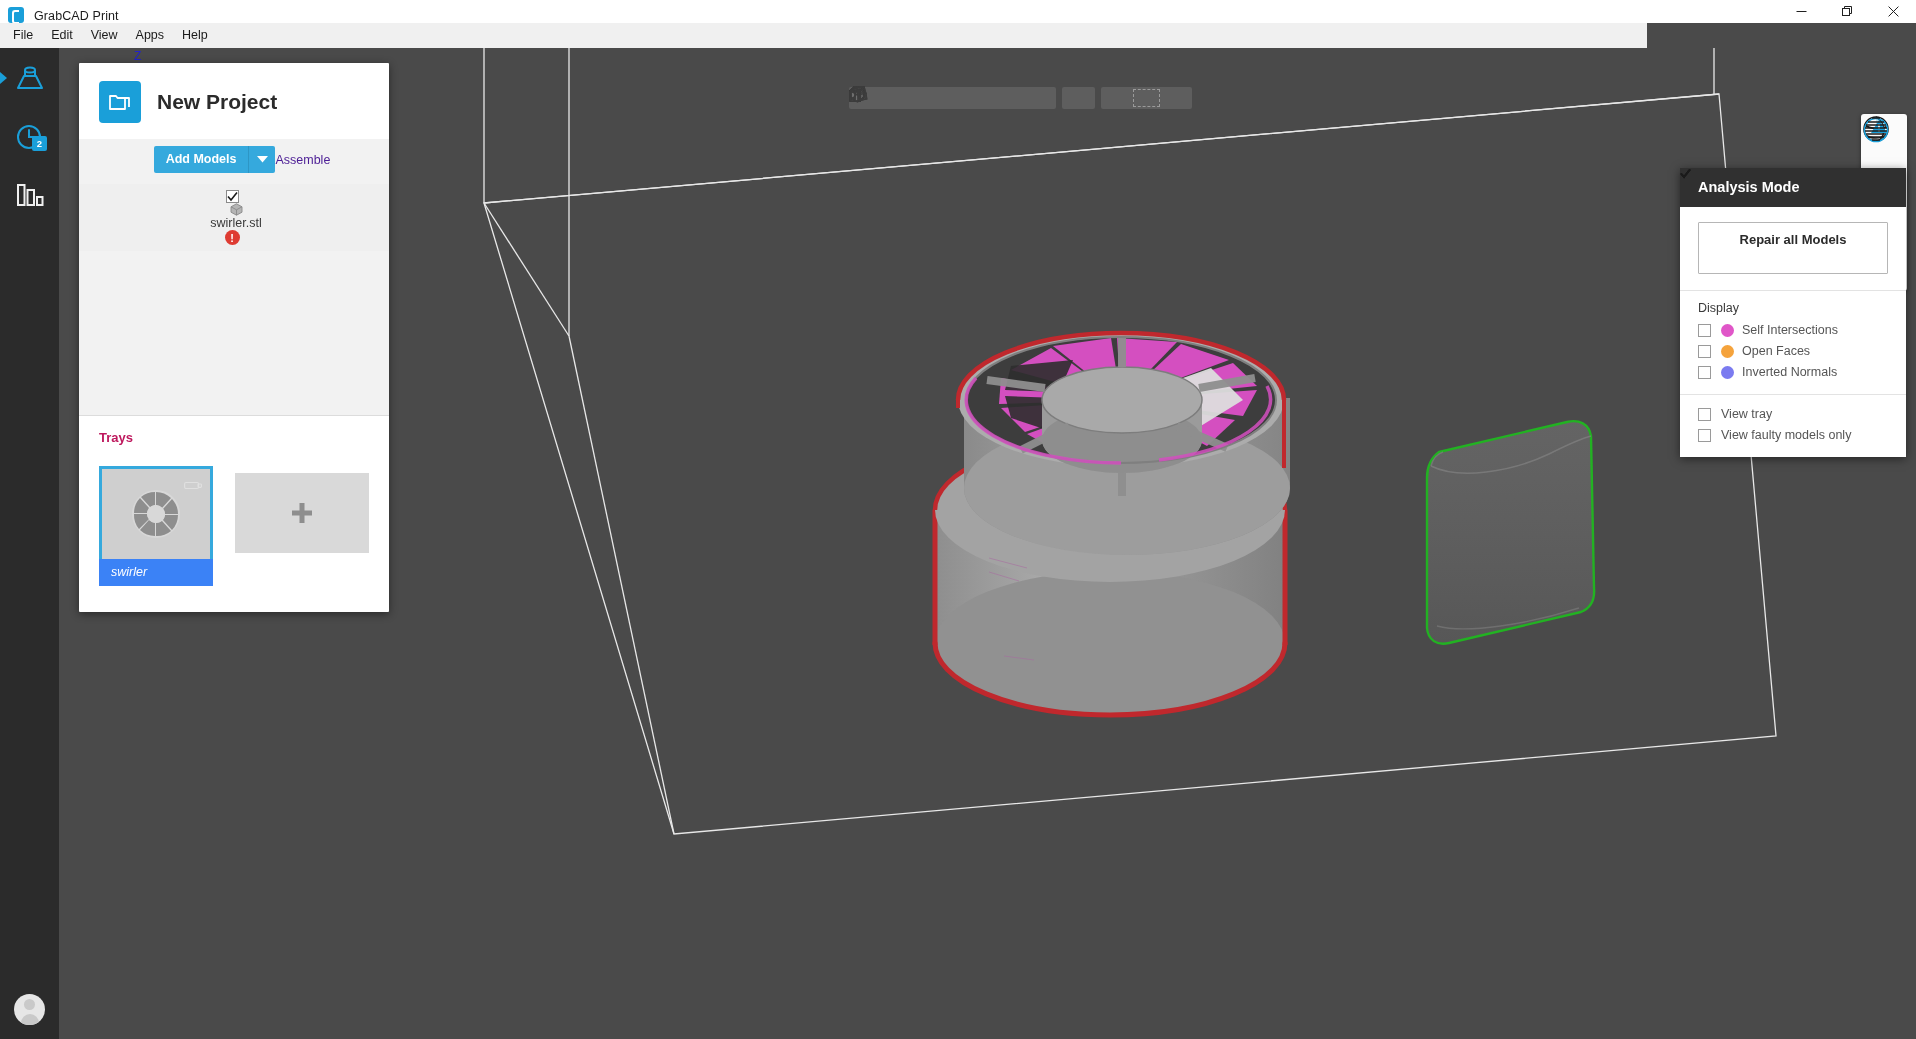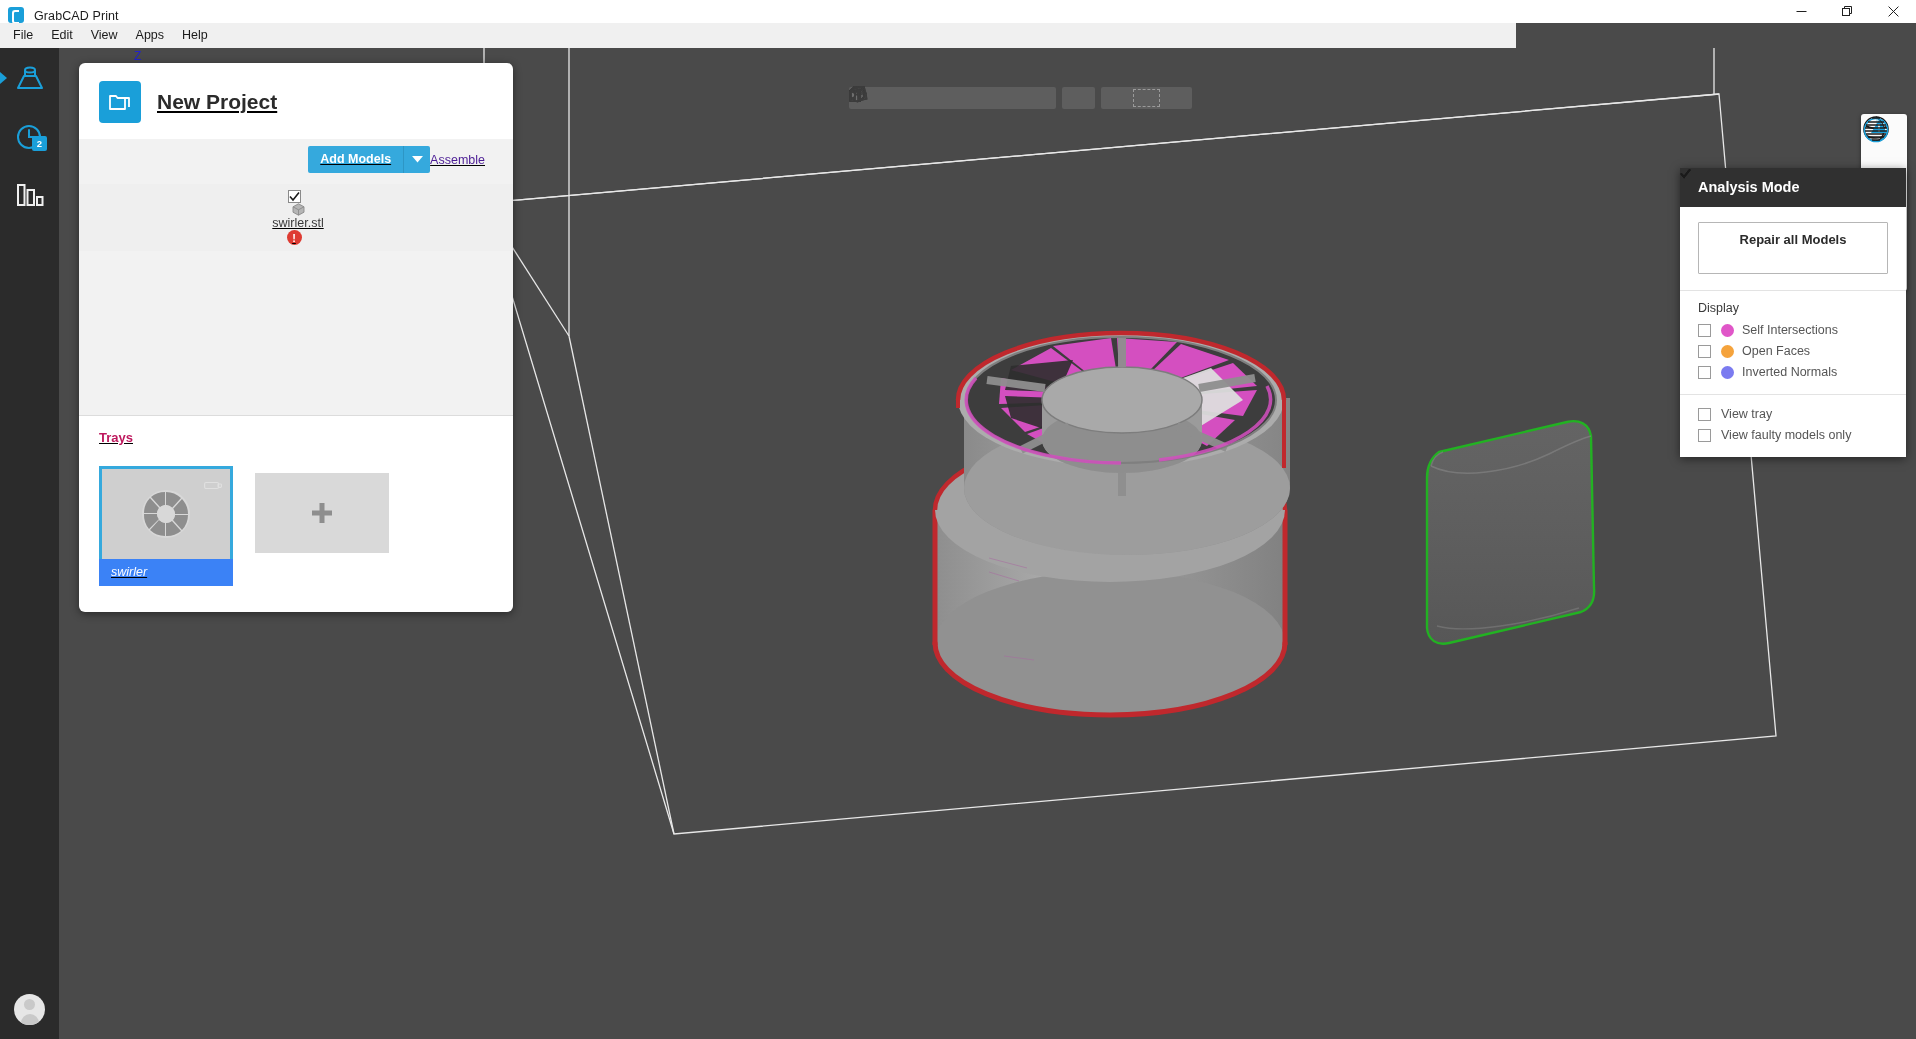--- a/index.html
+++ b/index.html
@@ -28,21 +28,21 @@
   }
   .tb-title { margin-left: 10px; font-size: 12.5px; color: #1b1b1b; letter-spacing: .1px; }
   .tb-spacer { flex: 1 1 auto; }
   .tb-btn {
     width: 46px; height: 23px; display: flex; align-items: center; justify-content: center;
     color: #202020;
   }
 
   
   .menubar {
-    position: absolute; left: 0; top: 23px; width: 1516px; height: 25px;
+    position: absolute; left: 0; top: 23px; width: 1647px; height: 25px;
     background: #f0f0f0; display: flex; align-items: center; padding-left: 4px;
   }
   .menu-item {
     font-size: 12.5px; color: #1b1b1b; padding: 3px 9px; line-height: 15px;
   }
 
   
   .rail {
     position: absolute; left: 0; top: 48px; width: 59px; height: 991px;
     background: #2b2b2b;
@@ -104,35 +104,34 @@
     box-shadow: 0 1px 4px rgba(0,0,0,.4);
     display: flex; flex-direction: column; align-items: center;
     padding: 6px 0;
   }
   .rt-btn {
     width: 44px; height: 55px; display: flex; align-items: center; justify-content: center;
   }
 
   
   .panel {
-    position: absolute; left: 79px; top: 63px; width: 434px;
+    position: absolute; left: 79px; top: 63px; width: 310px;
     background: #ffffff; box-shadow: 0 2px 8px rgba(0,0,0,.45);
-    border-radius: 6px;
-    text-decoration: underline;
+    border-radius: 1px;
   }
   .panel-head { display: flex; align-items: center; padding: 18px 18px 16px 20px; }
   .proj-icon {
     width: 42px; height: 42px; border-radius: 4px; background: #1a9fd9;
     display: flex; align-items: center; justify-content: center; flex: 0 0 auto;
   }
   .proj-title { margin-left: 16px; font-size: 21px; font-weight: bold; color: #2b2b2b; }
 
   .panel-actions {
-    display: flex; align-items: center; justify-content: flex-end;
-    background: #f2f2f2; padding: 7px 28px 7px 20px;
+    display: flex; align-items: center; justify-content: center;
+    background: #f2f2f2; padding: 7px 4px 7px 20px;
   }
   .add-models { display: flex; align-items: stretch; }
   .add-models .main {
     background: #35a9dd; color: #fff; font-size: 12.5px; font-weight: bold;
     padding: 6px 12px 7px 12px; border-radius: 2px 0 0 2px;
     border-right: 1px solid #2d96c5; line-height: 14px;
   }
   .add-models .arrow {
     background: #35a9dd; width: 26px; border-radius: 0 2px 2px 0;
     display: flex; align-items: center; justify-content: center;

